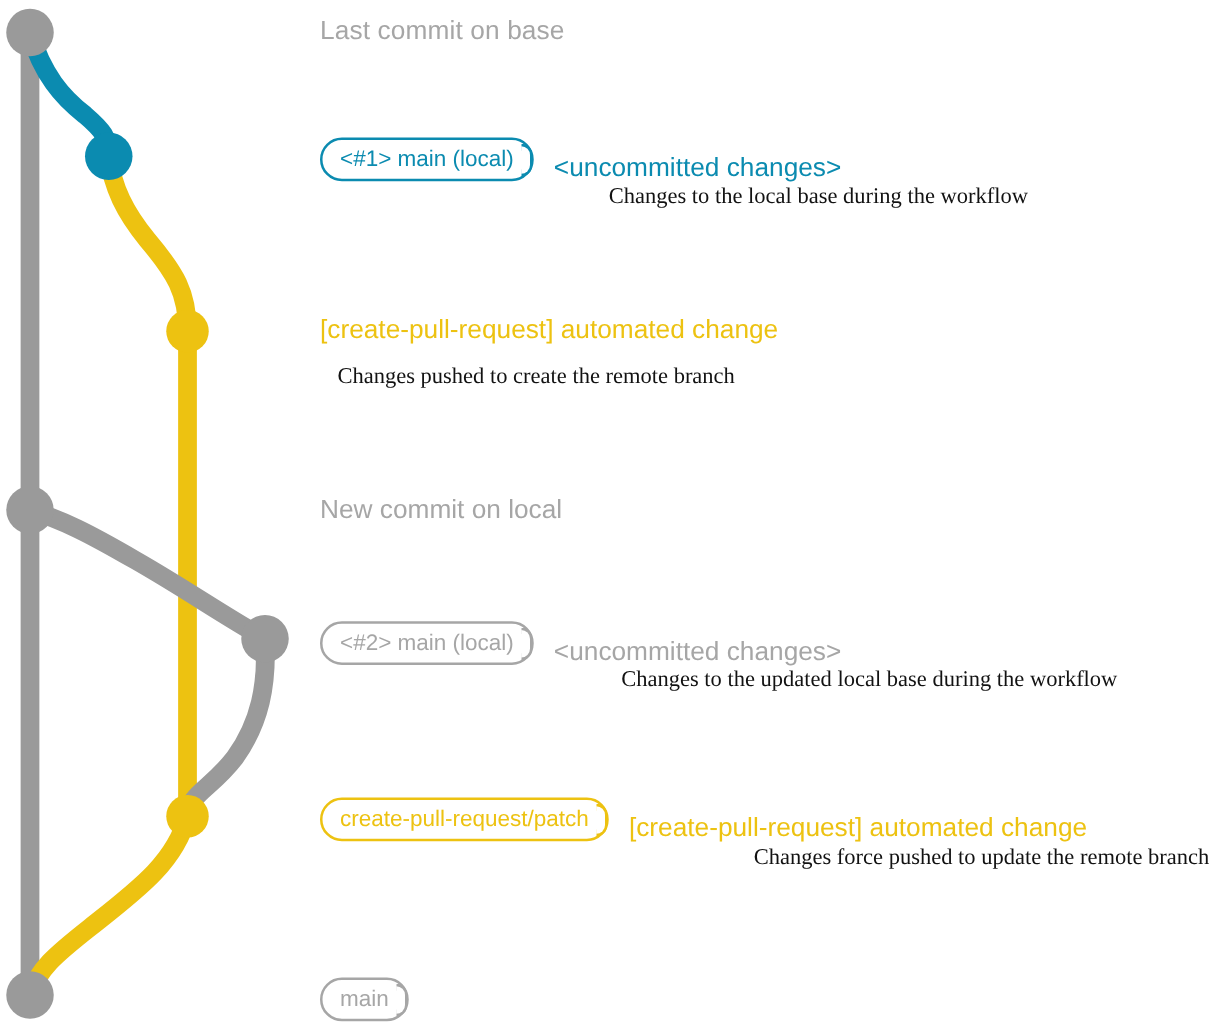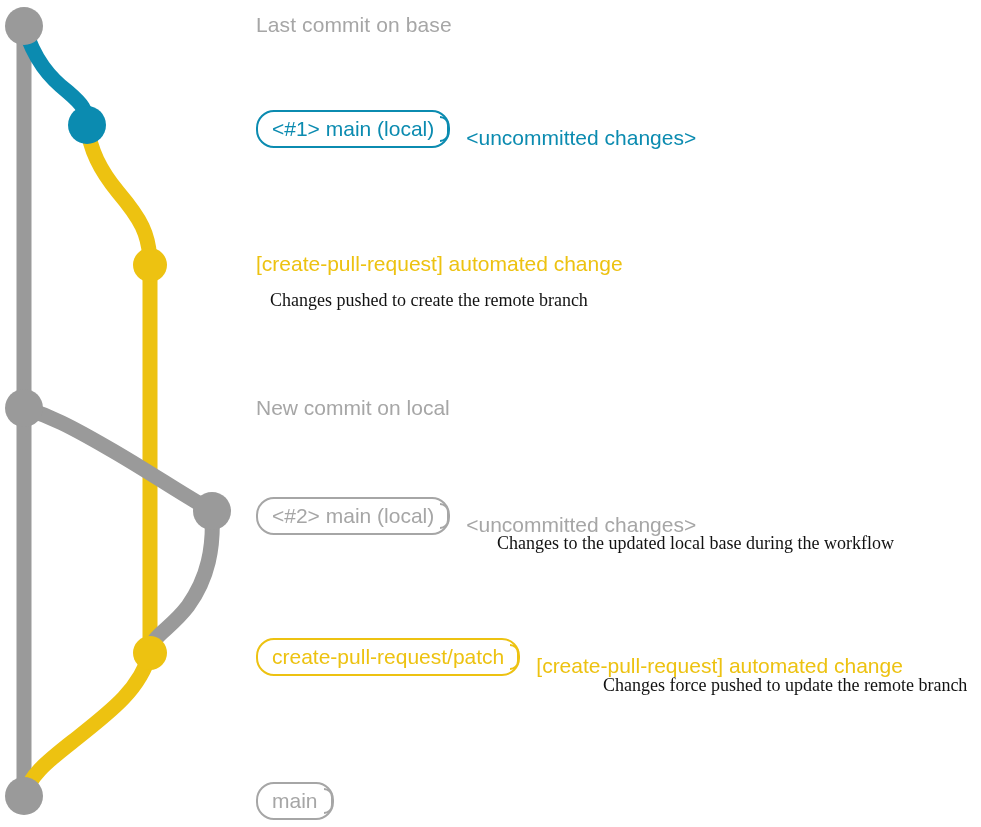--- a/index.html
+++ b/index.html
@@ -45,21 +45,21 @@
     font-size: 21px;
     letter-spacing: 0.1px;
   }
   .badge {
     display: inline-block;
     box-sizing: border-box;
     border: 2px solid #3b82f6;
     border-radius: 18px;
     padding: 6px 14px 7px 14px;
     font-family: "Liberation Sans", sans-serif;
-    font-size: 21px;
+    font-size: 18px;
     line-height: 1;
     color: #9a9a9a;
     background: #ffffff;
     position: relative;
   }
   .badge::after {
     content: "";
     position: absolute;
     right: -1px;
     top: 50%;
@@ -120,20 +120,21 @@
   </svg>
 
   <div class="row" style="left:256px; top:14px;">
     <span class="plain-label msg gray nobadge" style="position:static;">Last commit on base</span>
   </div>
 
   <div class="row" style="left:256px; top:110px;">
     <span class="badge blue">&lt;#1&gt; main (local)</span>
     <span class="msg blue">&lt;uncommitted changes&gt;</span>
   </div>
+  <div class="caption" style="left:487px; top:146px;">Changes to the local base during the workflow</div>
 
   <div class="row" style="left:256px; top:253px;">
     <span class="msg yellow nobadge">[create-pull-request] automated change</span>
   </div>
   <div class="caption" style="left:270px; top:290px;">Changes pushed to create the remote branch</div>
 
   <div class="row" style="left:256px; top:397px;">
     <span class="msg gray nobadge">New commit on local</span>
   </div>
 

